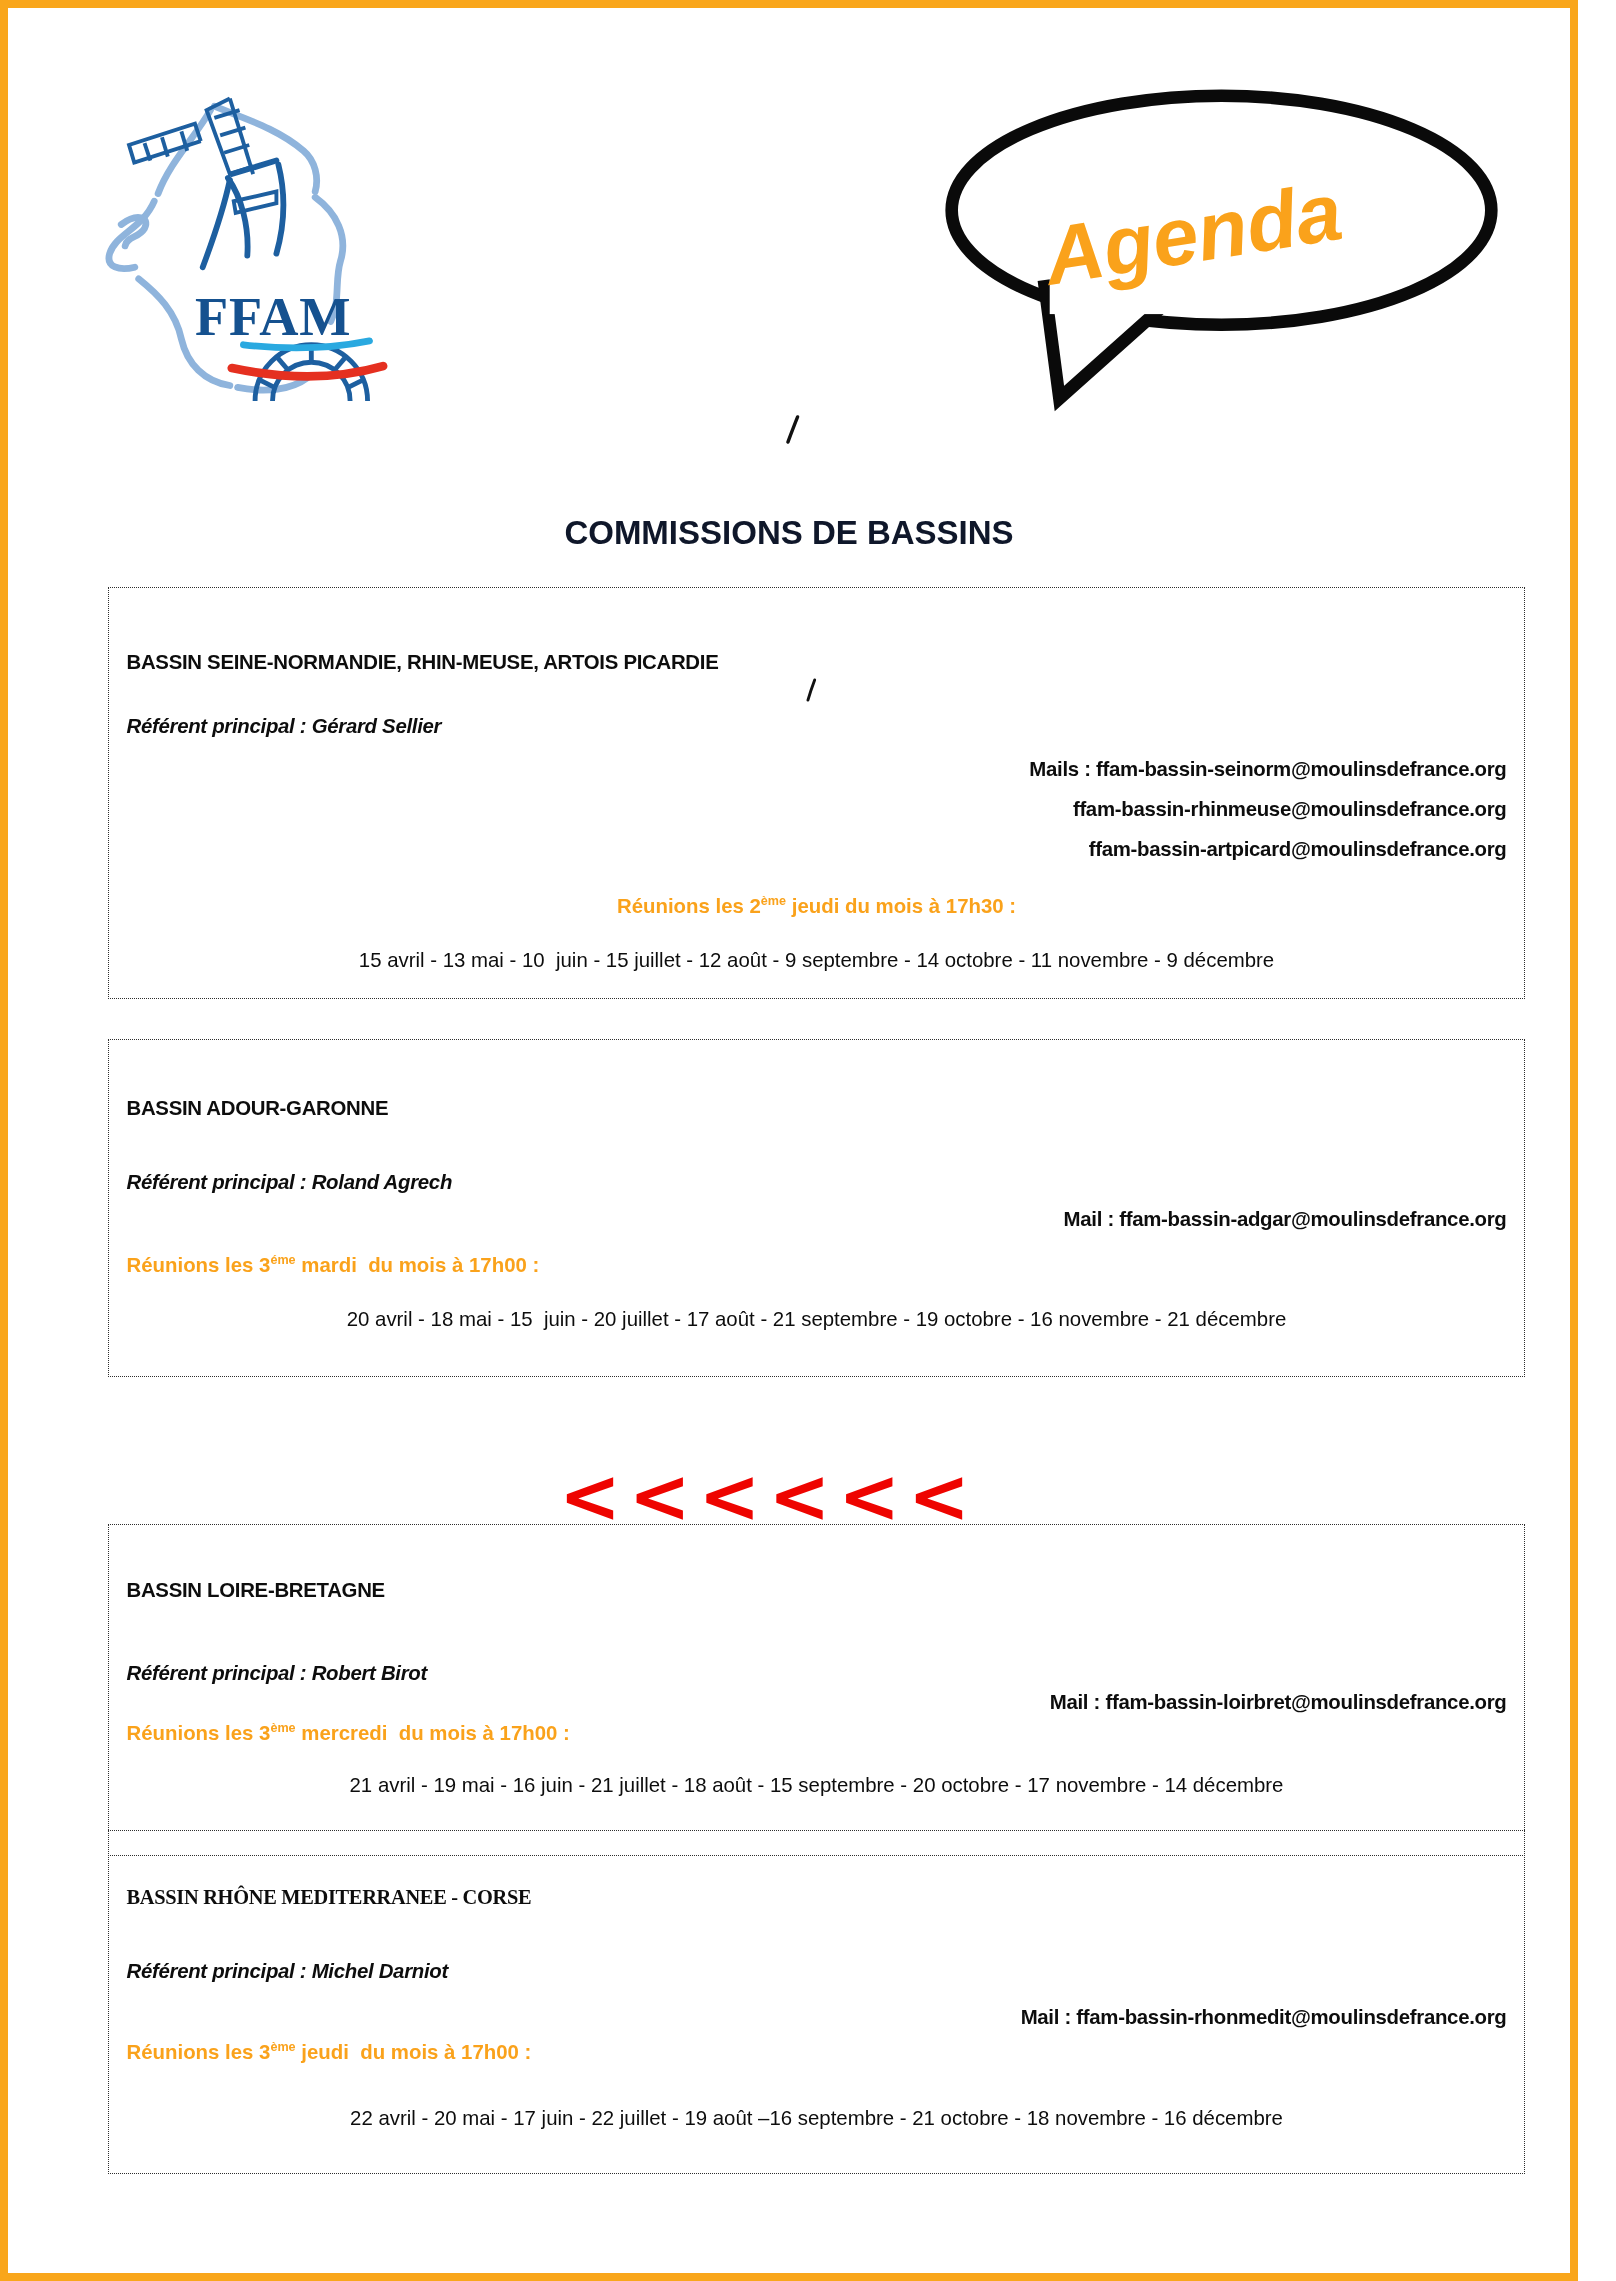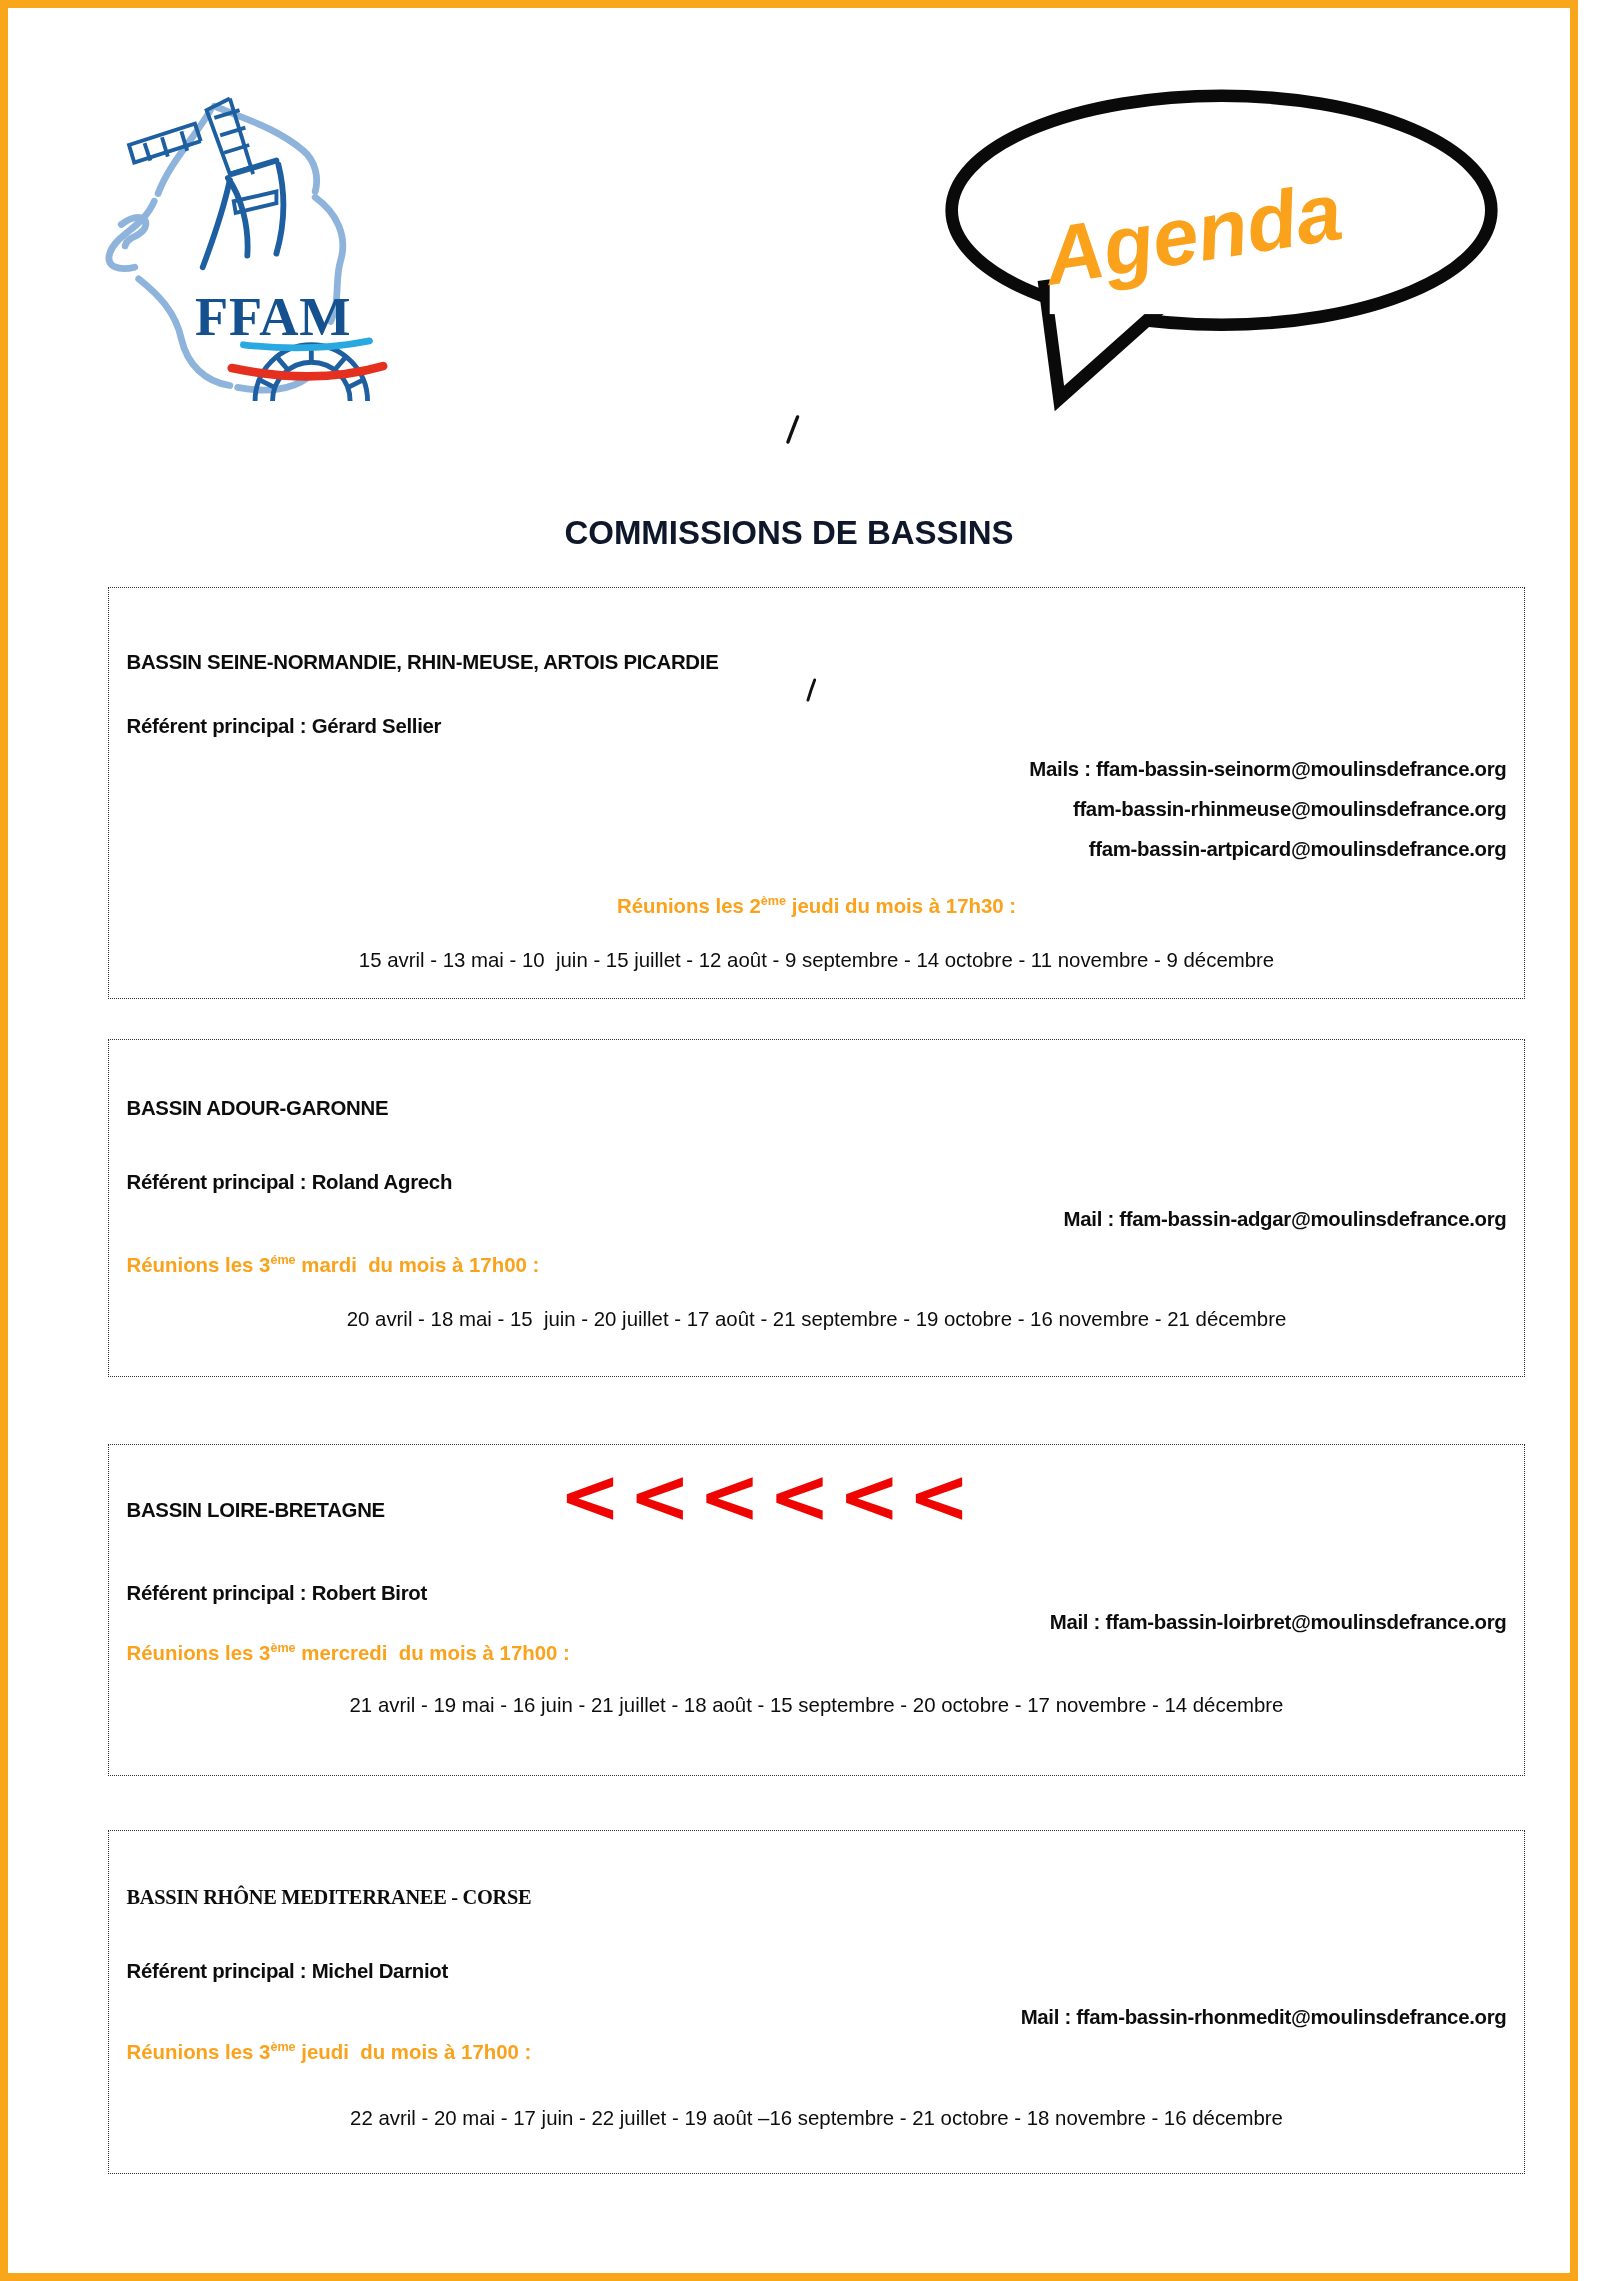--- a/index.html
+++ b/index.html
@@ -33,25 +33,25 @@
   
   .box {
     position:absolute; left:100px; width:1417px;
     border:1.9px dotted #2e2e2e;
     padding:0 17.5px;
     font-size:20.4px;
     line-height:25px;
   }
   .box1 { top:579px;  height:412px; }
   .box2 { top:1031px; height:338px; }
-  .box3 { top:1436px; height:332px; }
+  .box3 { top:1516px; height:332px; }
   .box4 { top:1822px; height:344px; }
 
   .bassin-name { font-weight:bold; letter-spacing:-0.3px; white-space:pre-wrap; }
-  .referent    { font-weight:bold; letter-spacing:-0.3px; }
+  .referent    { font-weight:bold; letter-spacing:-0.3px;font-style:italic; }
   .mails       { text-align:right; font-weight:bold; letter-spacing:-0.3px; }
   .mail-line   { line-height:40px; }
   .mail-single { line-height:25px; }
   .reunions    { color:#FAA21B; font-weight:bold; white-space:pre-wrap; }
   .reunions sup{ font-size:12.6px; line-height:0; }
   .dates       { text-align:center; font-weight:normal; white-space:pre-wrap; }
 
   
   .box1 .bassin-name { margin-top:62px; }
   .box1 .referent    { margin-top:39px; }

